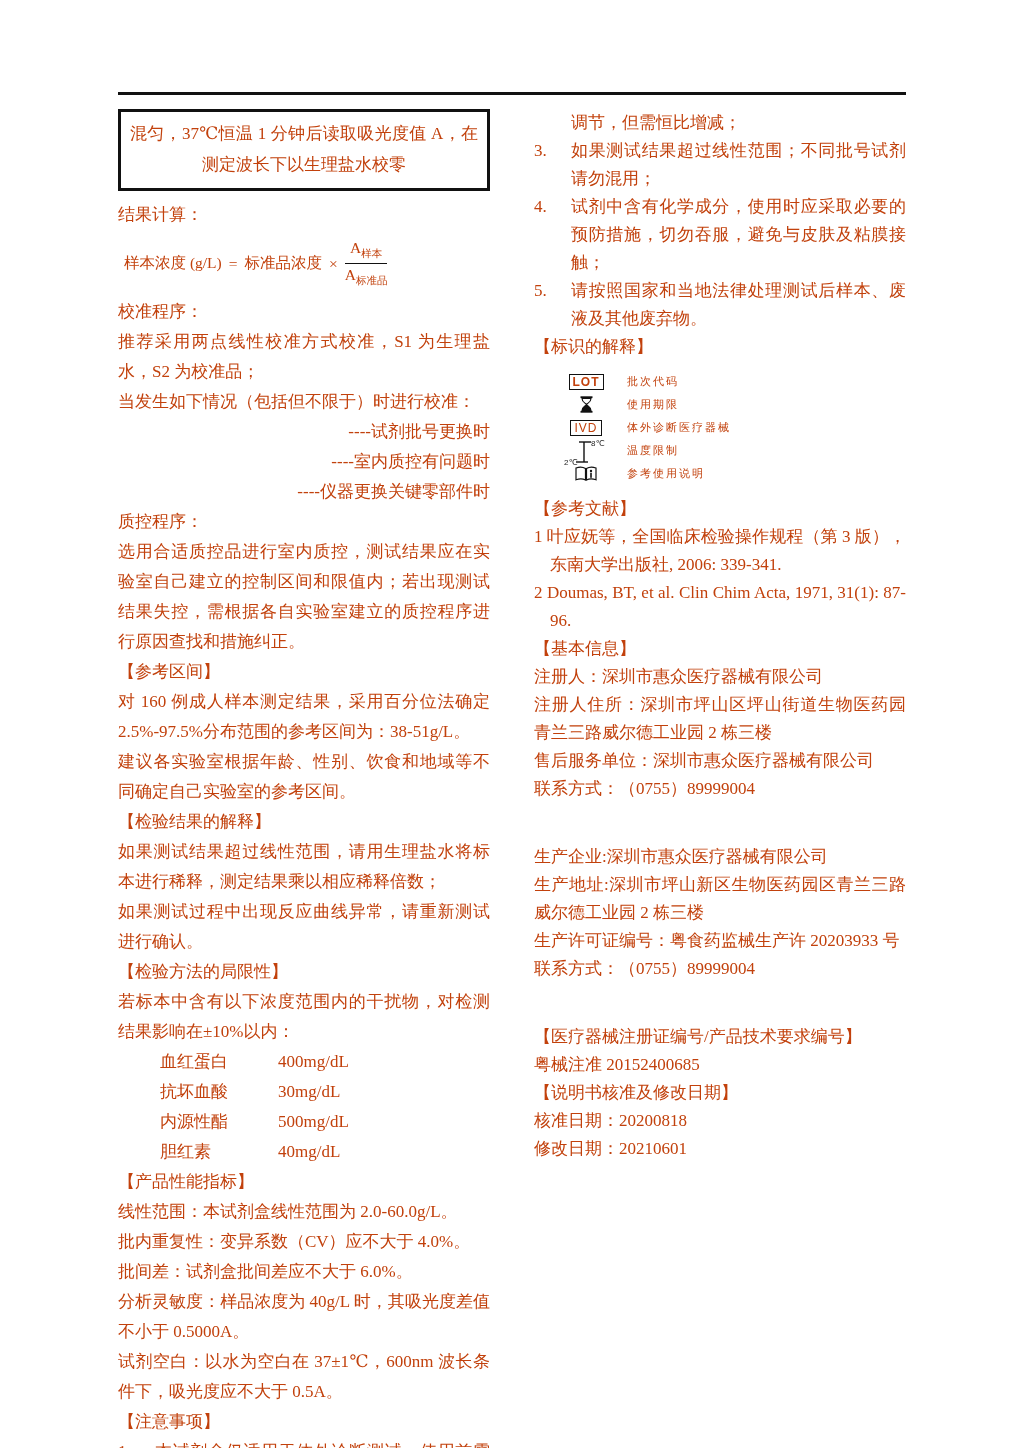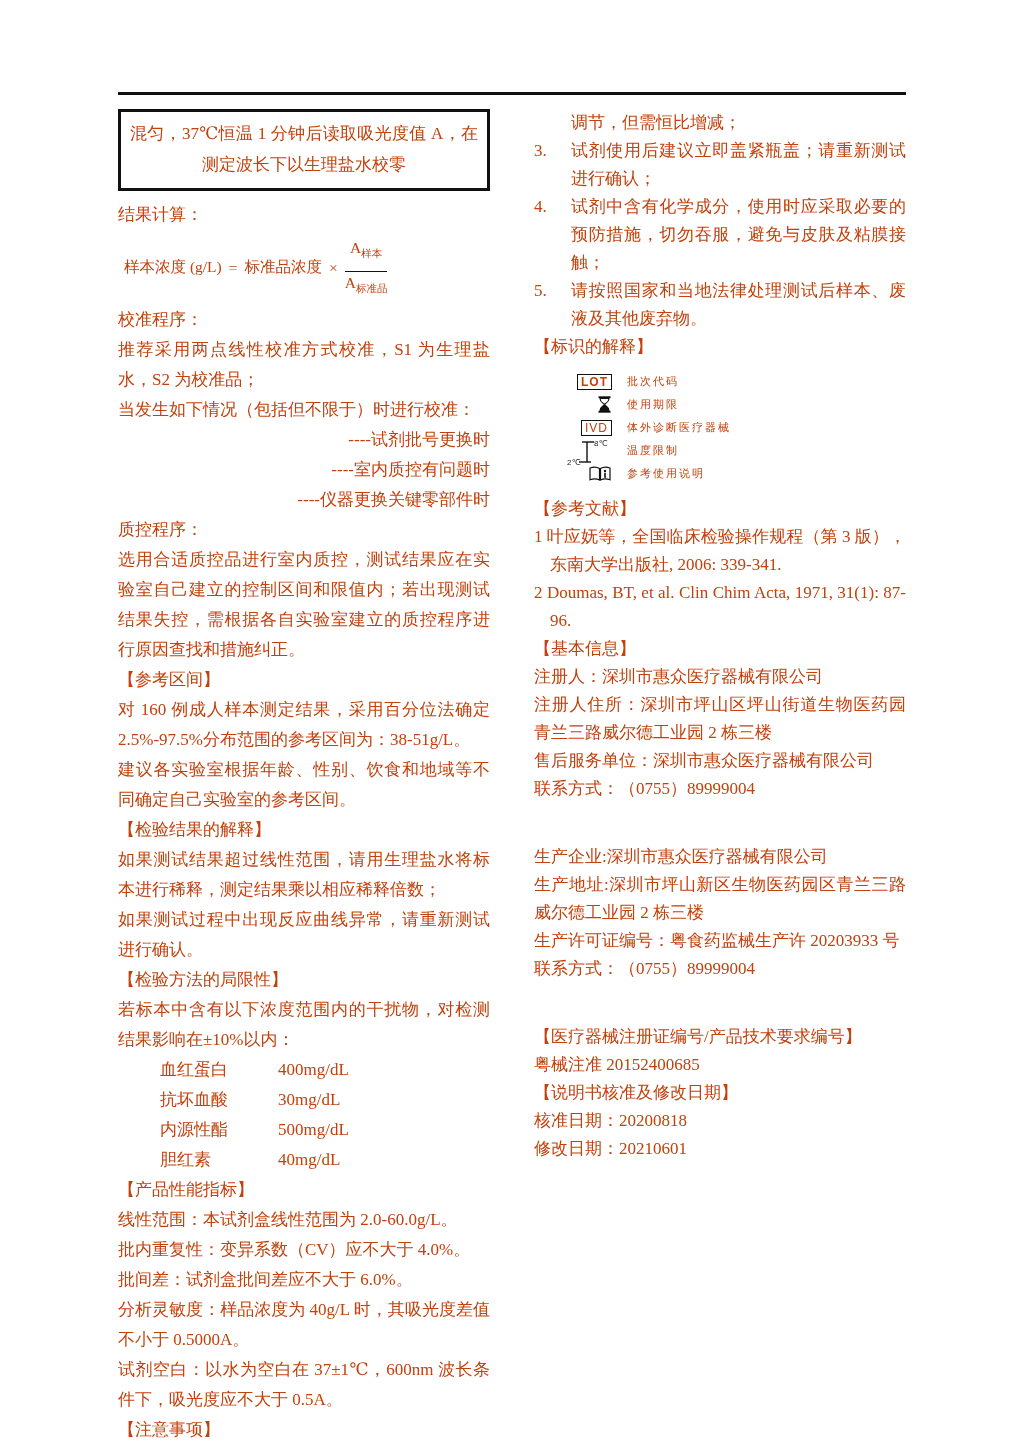--- a/index.html
+++ b/index.html
@@ -20,37 +20,37 @@
   .h { margin:0; font-size:17px; font-weight:normal; text-align:left; }
 
   .box-note {
     border:3px solid #111; padding:6px 9px 8px; margin:0 0 9px 0;
     text-align:justify; text-align-last:center; line-height:31px;
   }
 
   .formula { display:flex; align-items:center; gap:7px; margin:9px 0 9px 6px;
              font-size:15.5px; line-height:normal; }
   .frac { display:inline-flex; flex-direction:column; align-items:center; }
-  .frac .num { border-bottom:1.5px solid #111; padding:0 5px 10px; }
+  .frac .num { border-bottom:1.5px solid #111; padding:0 5px 2px; }
   .frac .den { padding-top:2px; }
   .formula sub { font-size:10.5px; }
 
   .dash-line { text-align:right;font-family:Liberation Serif, serif; }
 
   .interferent-row { display:flex; padding-left:42px;align-items:center; }
   .interferent-name { width:118px; flex:none; }
 
   .note-item { display:flex; }
   .note-num { width:37px; flex:none; }
   .note-text { flex:1; text-align:justify; }
   .note-cont { padding-left:37px; }
 
   .symbols { margin:9px 0 10px 0; }
   .symbol-row { display:flex; align-items:center; height:23px; padding-left:26px; }
-  .symbol-icon-cell { width:52px; flex:none; display:flex; justify-content:flex-end; align-items:center; }
+  .symbol-icon-cell { width:52px; flex:none; display:flex; justify-content:center; align-items:center; }
   .symbol-label { margin-left:15px; font-size:11px; letter-spacing:2px; line-height:normal; }
   .sym-box { display:inline-block; border:1.6px solid #111; padding:0 3px; line-height:14px;
              font-family:"Liberation Sans","DejaVu Sans",sans-serif; font-size:12px; letter-spacing:1px; }
   .sym-box.bold { font-weight:bold; }
 
   .ref-item { margin:0; padding-left:16px; text-indent:-16px; text-align:justify; }
 
   .mt-gap { margin-top:40px; }
   svg text { font-family:"Liberation Sans","DejaVu Sans",sans-serif; fill:#1e1e1e; }
 </style>
@@ -129,21 +129,21 @@
           <span class="note-text">本试剂盒仅适用于体外诊断测试，使用前需仔细阅读说明书，按说明书方法正确操作；</span>
         </div>
 
       </div>
 
       <div class="col col-right">
 
         <p class="para note-cont">调节，但需恒比增减；</p>
         <div class="note-item">
           <span class="note-num">3.</span>
-          <span class="note-text">试剂使用后建议立即盖紧瓶盖；请重新测试进行确认；</span>
+          <span class="note-text">如果测试结果超过线性范围；不同批号试剂请勿混用；</span>
         </div>
         <div class="note-item">
           <span class="note-num">4.</span>
           <span class="note-text">试剂中含有化学成分，使用时应采取必要的预防措施，切勿吞服，避免与皮肤及粘膜接触；</span>
         </div>
         <div class="note-item">
           <span class="note-num">5.</span>
           <span class="note-text">请按照国家和当地法律处理测试后样本、废液及其他废弃物。</span>
         </div>
 

